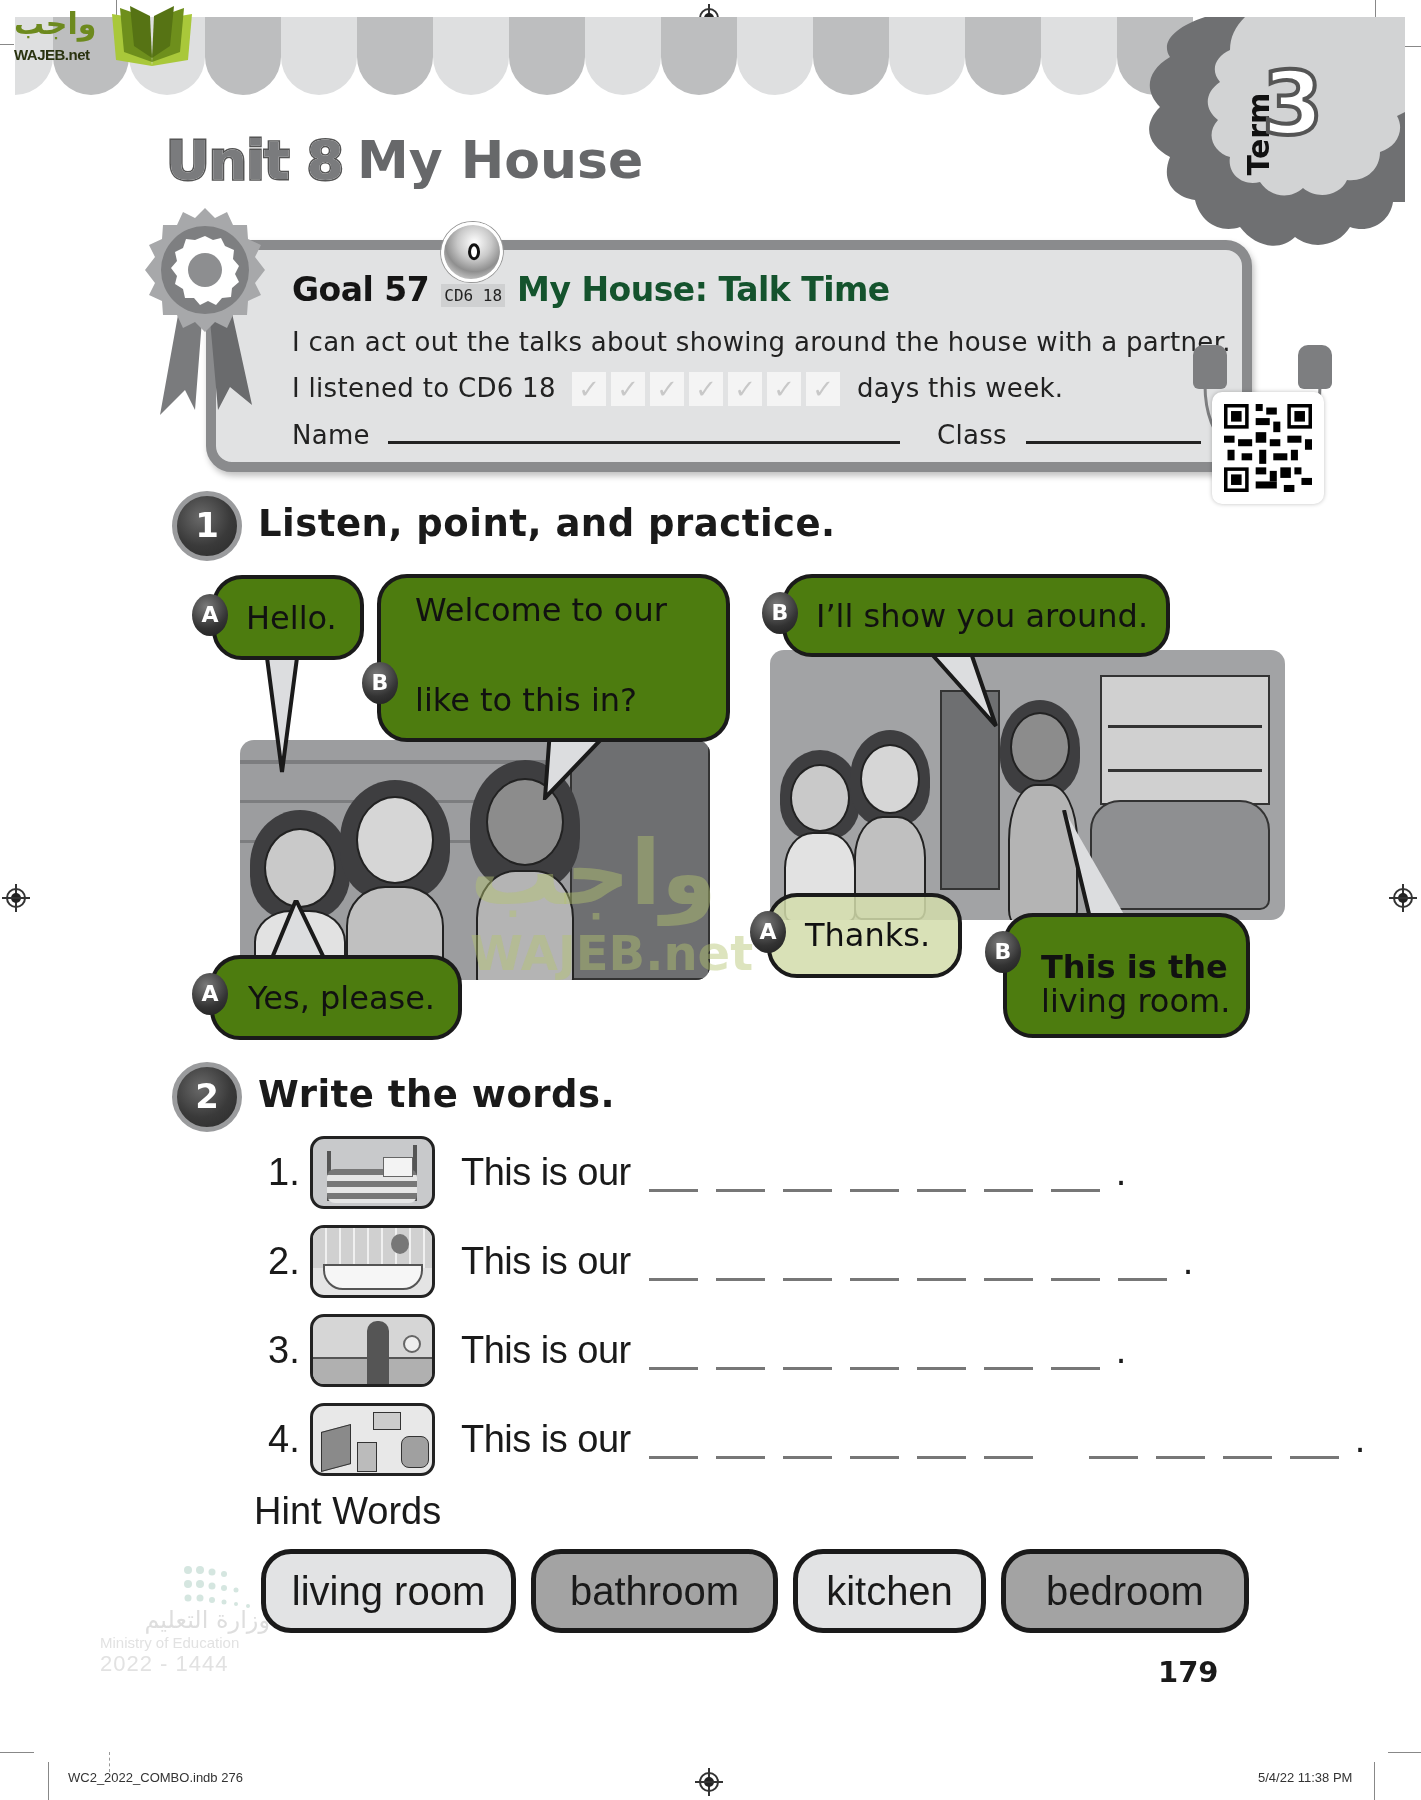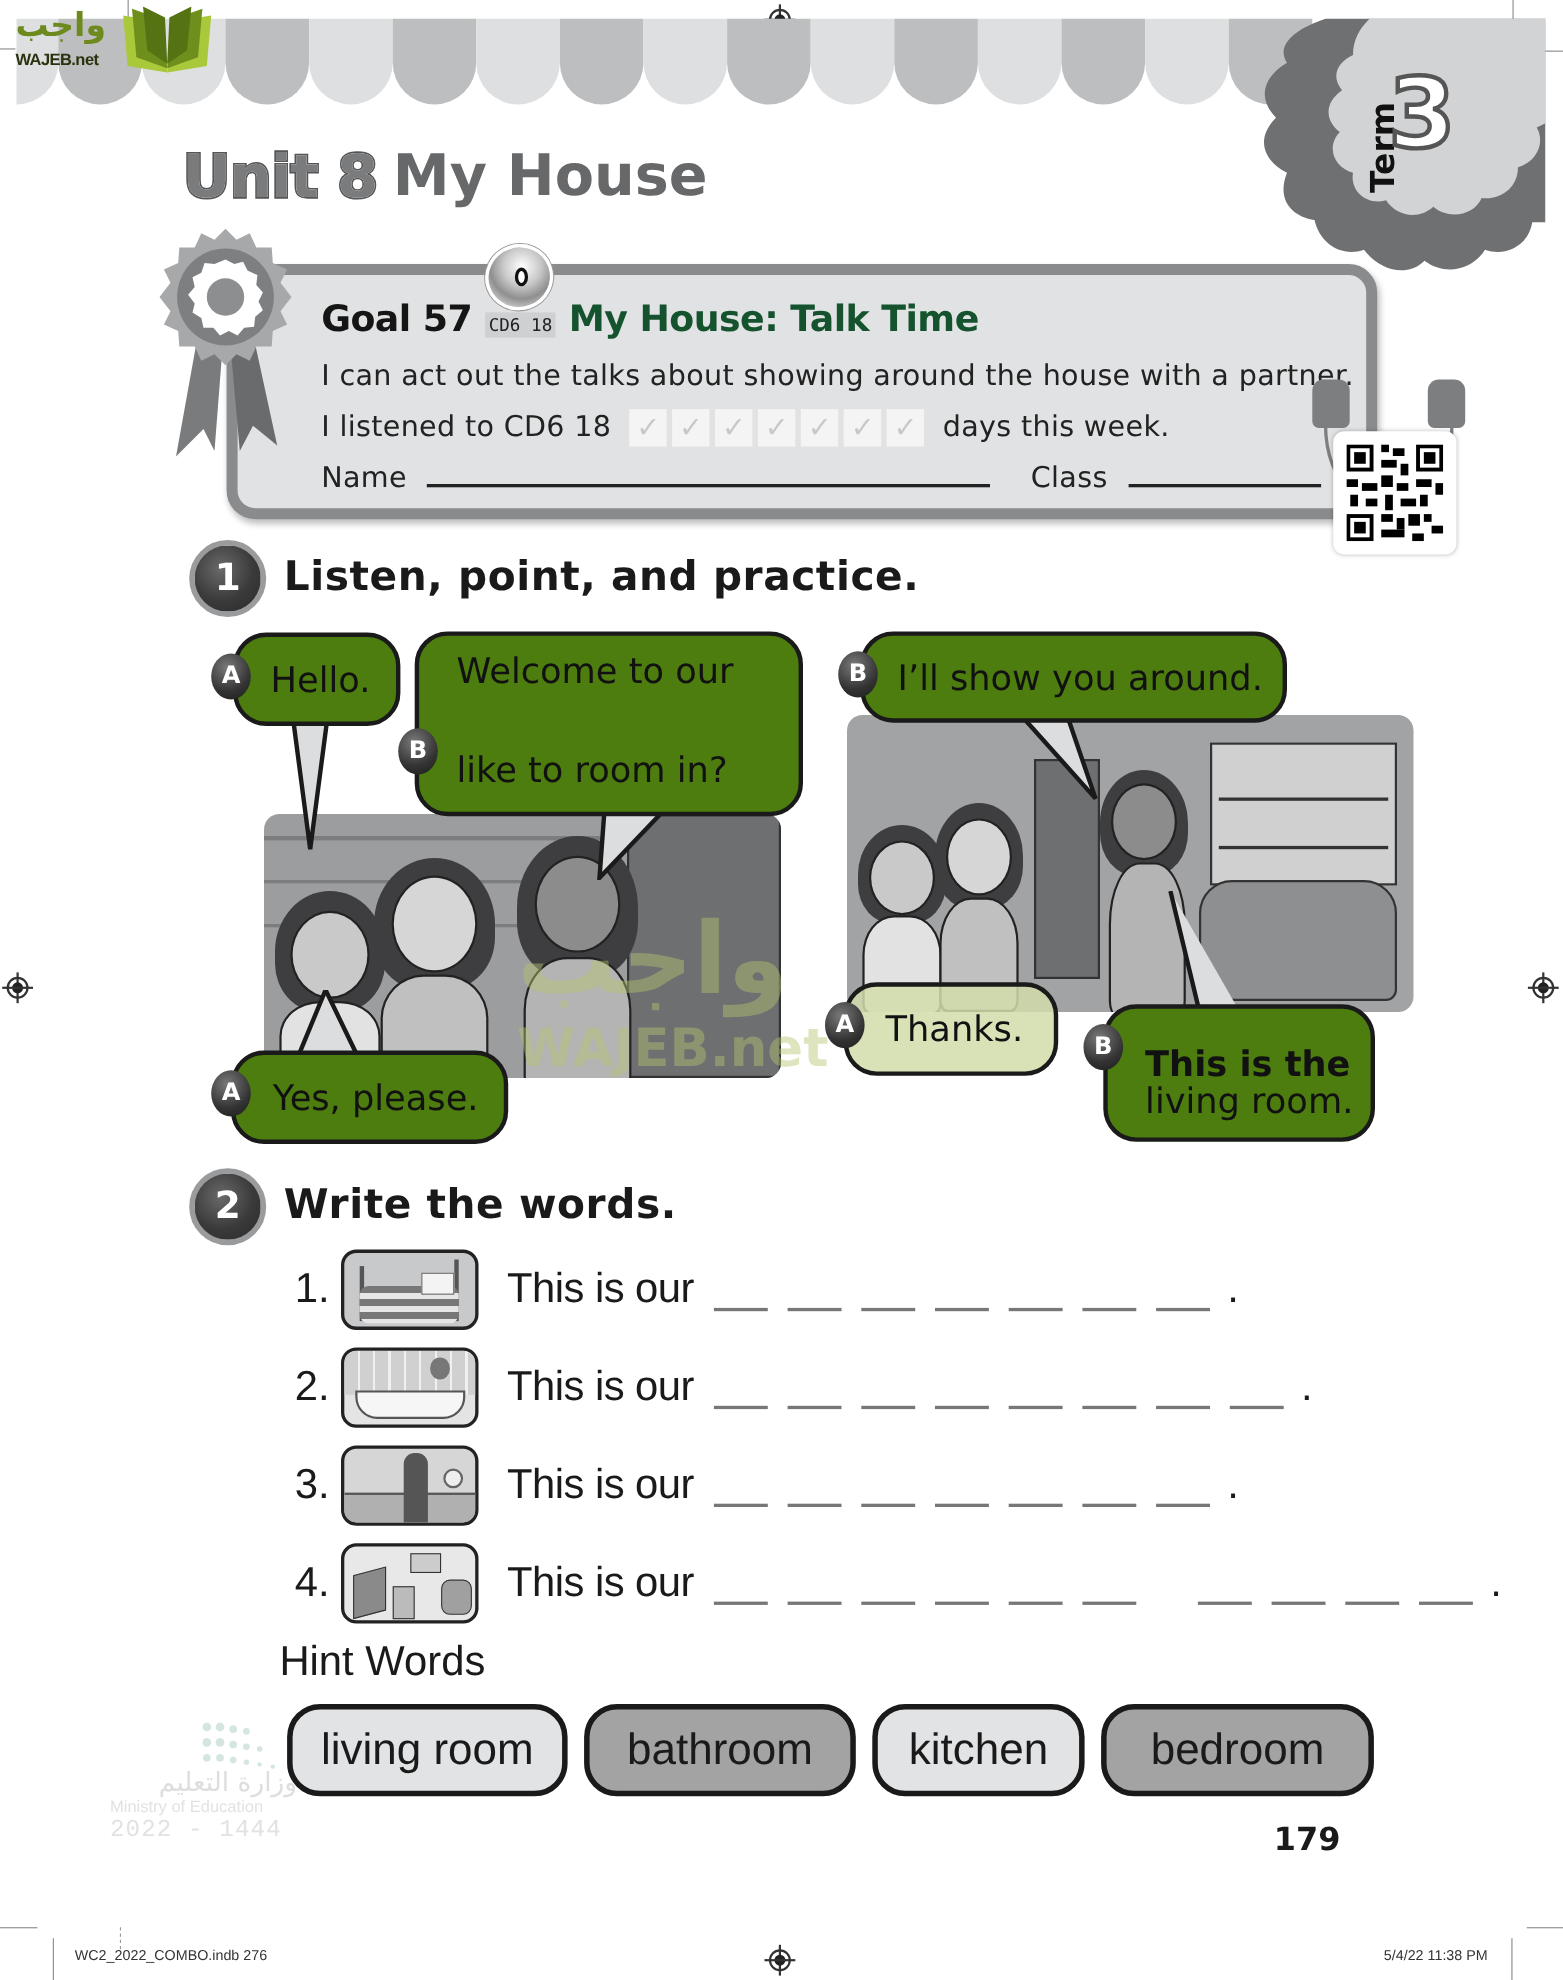--- a/index.html
+++ b/index.html
@@ -86,21 +86,21 @@
   .hint-title { position: absolute; left: 254px; top: 1490px; font-family: "Liberation Sans", sans-serif; font-size: 38px; color: #1a1a1a; }
   .chip { position: absolute; top: 1549px; height: 84px; border: 5px solid #1a1a1a; border-radius: 30px; font-family: "Liberation Sans", sans-serif; font-size: 40px; color: #1a1a1a; display: flex; align-items: center; justify-content: center; }
   .chip.light { background: #e2e3e4; }
   .chip.dark { background: #a3a3a3; }
 
   .page-num { position: absolute; left: 1158px; top: 1655px; font-family: "DejaVu Sans", sans-serif; font-weight: bold; font-size: 29px; color: #1a1a1a; }
 
   .ministry { position: absolute; left: 100px; top: 1560px; width: 170px; color: #e1e1e1; }
   .ministry-ar { font-size: 24px; color: #dedede; text-align: right; margin-top: 46px; }
   .ministry-en { font-family: "Liberation Sans", sans-serif; font-size: 15px; color: #e2e2e2; }
-  .ministry-yr { font-family: Liberation Mono, monospace; font-size: 22px; color: #e2e2e2; letter-spacing: 1px; }
+  .ministry-yr { font-family: Liberation Sans, sans-serif; font-size: 22px; color: #e2e2e2; letter-spacing: 1px; }
 
   .footer-left { position: absolute; left: 68px; top: 1770px; font-family: "Liberation Sans", sans-serif; font-size: 13px; color: #333; }
   .footer-right { position: absolute; left: 1258px; top: 1770px; font-family: "Liberation Sans", sans-serif; font-size: 13px; color: #333; }
   .reg-mark { position: absolute; width: 20px; height: 20px; border: 2px solid #333; border-radius: 50%; }
   .reg-mark::before { content: ""; position: absolute; left: 7px; top: -6px; width: 2px; height: 28px; background: #333; }
   .reg-mark::after { content: ""; position: absolute; left: -6px; top: 7px; width: 28px; height: 2px; background: #333; }
   .reg-mark .dot { position: absolute; left: 3px; top: 3px; width: 10px; height: 10px; border-radius: 50%; background: #222; }
 
   .watermark { position: absolute; font-family: "DejaVu Sans", sans-serif; font-weight: bold; color: rgba(180, 195, 110, 0.45); pointer-events: none; }
 </style>
@@ -317,21 +317,21 @@
 <div class="bubble" style="left:212px; top:575px; width:152px; height:85px;">
   <div class="txt" style="left:30px; top:17px;">Hello.</div>
 </div>
 <div class="speaker" style="left:192px; top:594px;">A</div>
 
 <svg class="abs" style="left:540px; top:730px; width:80px; height:70px;" viewBox="0 0 80 70">
     <path d="M10 0 L5 68 L70 0" fill="#dcdddf" stroke="#1a1a1a" stroke-width="4"></path>
   </svg>
 <div class="bubble" style="left:377px; top:574px; width:353px; height:168px;">
   <div class="txt" style="left:34px; top:10px;">Welcome to our</div>
-  <div class="txt" style="left:34px; top:100px;">like to room in?</div>
+  <div class="txt" style="left:34px; top:100px;">like to this in?</div>
 </div>
 <div class="speaker" style="left:362px; top:662px;">B</div>
 
 <svg class="abs" style="left:268px; top:900px; width:60px; height:60px;" viewBox="0 0 60 60">
     <path d="M4 58 L28 0 L56 58" fill="#dcdddf" stroke="#1a1a1a" stroke-width="4"></path>
   </svg>
 <div class="bubble" style="left:210px; top:955px; width:252px; height:85px;">
   <div class="txt" style="left:34px; top:17px;">Yes, please.</div>
 </div>
 <div class="speaker" style="left:192px; top:973px;">A</div>

